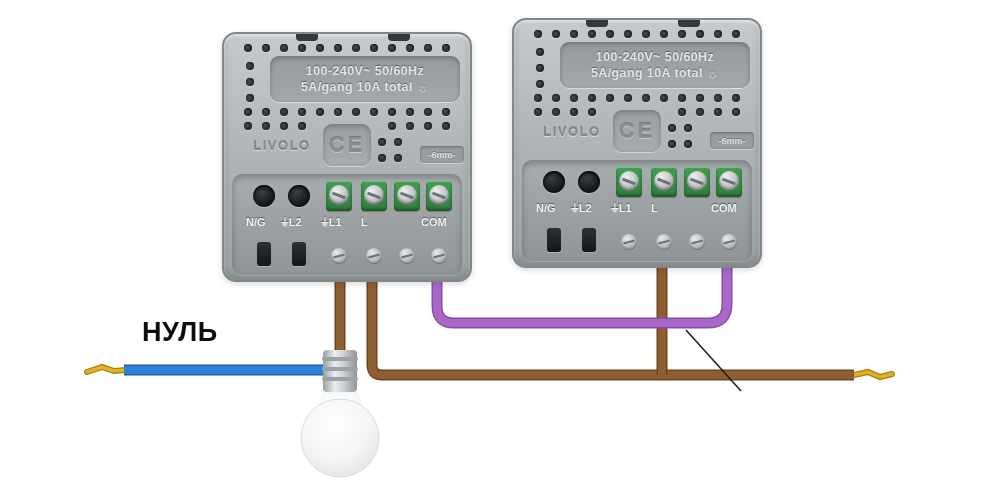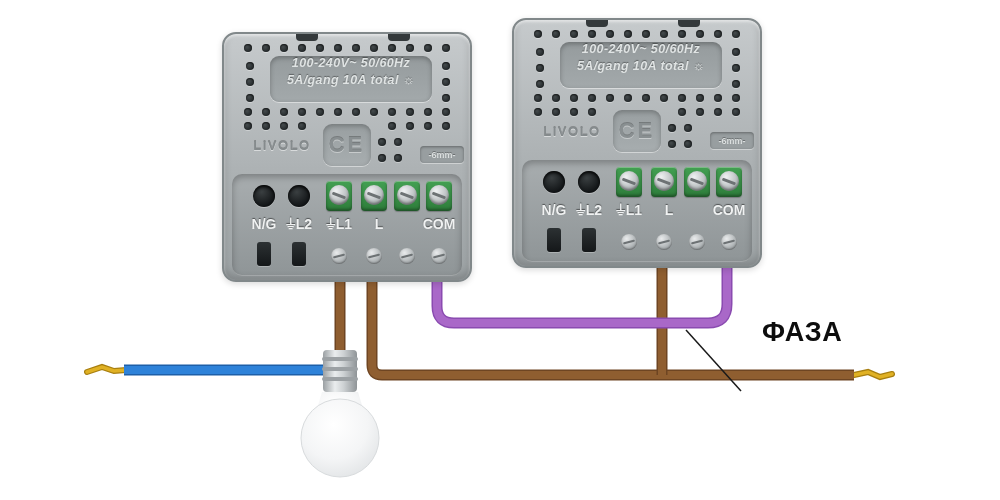--- a/index.html
+++ b/index.html
@@ -12,24 +12,24 @@
     background:linear-gradient(180deg,#c6cacc,#adb2b4 55%,#9da3a5);
     border:2px solid #81888a;border-radius:14px;
     box-shadow:inset 0 2px 3px rgba(255,255,255,.55), inset 0 -5px 9px rgba(0,0,0,.18), 0 2px 6px rgba(0,0,0,.15);}
   .holes-layer{position:absolute;left:0;top:0;right:0;bottom:0;}
   .vhole{position:absolute;width:8px;height:8px;border-radius:50%;
     background:radial-gradient(circle at 35% 30%, #4a5052, #23282a 75%);
     box-shadow:inset 0 1px 2px rgba(0,0,0,.7), 0 1px 0 rgba(255,255,255,.35);}
   .tslot{position:absolute;top:0;width:22px;height:7px;background:#34393b;border-radius:0 0 4px 4px;}
   .tslot.a{left:72px}.tslot.b{left:164px}
 
-  .plate{position:absolute;left:46px;top:22px;width:162px;height:46px;border-radius:9px;
+  .plate{position:absolute;left:46px;top:22px;width:190px;height:46px;border-radius:9px;
     background:linear-gradient(180deg,#959b9d,#a3a9ab);
     box-shadow:inset 0 2px 5px rgba(0,0,0,.28), 0 1px 0 rgba(255,255,255,.45);
-    display:flex;flex-direction:column;align-items:center;gap:2px;font-style:italic;}
+    display:flex;flex-direction:column;align-items:center;justify-content:center;gap:2px;}
   .plate-line{font-weight:bold;font-size:12.5px;color:#e0e4e4;letter-spacing:.4px;white-space:nowrap;
     text-shadow:0 -1px 1px rgba(0,0,0,.4);display:flex;align-items:center;gap:4px;}
   .sun{font-size:13px;}
 
   .brand{position:absolute;left:18px;top:104px;width:80px;text-align:center;
     font-weight:bold;font-size:13px;letter-spacing:1.5px;color:#858b8d;
     text-shadow:0 1px 0 rgba(255,255,255,.5),0 -1px 0 rgba(0,0,0,.25);}
   .ce{position:absolute;left:99px;top:90px;width:48px;height:42px;border-radius:9px;
     background:linear-gradient(180deg,#999fa1,#a7adaf);
     box-shadow:inset 0 2px 5px rgba(0,0,0,.25),0 1px 0 rgba(255,255,255,.45);
@@ -50,22 +50,22 @@
   .porthole.p1{left:21px}.porthole.p2{left:56px}
   .gterm{position:absolute;top:7px;width:26px;height:30px;border-radius:4px;
     background:linear-gradient(180deg,#43a052,#2d7c3a);
     box-shadow:inset 0 1px 0 rgba(255,255,255,.3), inset 0 -2px 3px rgba(0,0,0,.35), 0 1px 1px rgba(0,0,0,.25);}
   .gterm.g1{left:94px}.gterm.g2{left:129px}.gterm.g3{left:162px}.gterm.g4{left:194px}
   .screw{position:absolute;left:3px;top:4px;width:20px;height:20px;border-radius:50%;
     background:radial-gradient(circle at 35% 30%, #eff1f2, #b8bdbf 62%, #8c9193);
     box-shadow:inset 0 -2px 3px rgba(0,0,0,.4);}
   .screw::after{content:"";position:absolute;left:3px;top:9px;width:14px;height:2.5px;
     background:#6d7274;border-radius:1px;transform:rotate(20deg);}
-  .tlabel{position:absolute;top:42px;width:36px;text-align:center;
-    font-weight:bold;font-size:14px;color:#f0f2f2;text-shadow:0 -1px 1px rgba(0,0,0,.5);}
+  .tlabel{position:absolute;top:42px;width:36px;text-align:left;
+    font-weight:bold;font-size:11px;color:#f0f2f2;text-shadow:0 -1px 1px rgba(0,0,0,.5);}
   .tlabel.t1{left:14px}.tlabel.t2{left:49px}.tlabel.t3{left:89px}.tlabel.t4{left:129px}.tlabel.t5{left:189px}
   .bslot{position:absolute;top:68px;width:14px;height:24px;border-radius:3px;
     background:linear-gradient(180deg,#2c3133,#141719);box-shadow:0 1px 0 rgba(255,255,255,.25);}
   .bslot.s1{left:25px}.bslot.s2{left:60px}
   .bscrew{position:absolute;top:74px;width:16px;height:16px;border-radius:50%;
     background:radial-gradient(circle at 35% 30%, #e9ebec, #acb1b3 64%, #858a8c);
     box-shadow:inset 0 -1px 2px rgba(0,0,0,.4);}
   .bscrew::after{content:"";position:absolute;left:2px;top:7px;width:12px;height:2px;
     background:#6d7274;border-radius:1px;transform:rotate(-15deg);}
   .bscrew.c1{left:99px}.bscrew.c2{left:134px}.bscrew.c3{left:167px}.bscrew.c4{left:199px}
@@ -121,21 +121,21 @@
     <g>
       <rect x="323" y="350" width="34" height="42" rx="4" fill="url(#metal)"></rect>
       <rect x="322" y="357" width="36" height="4" rx="2" fill="#9ca1a4"></rect>
       <rect x="322" y="367" width="36" height="4" rx="2" fill="#9ca1a4"></rect>
       <rect x="322" y="377" width="36" height="4" rx="2" fill="#9ca1a4"></rect>
       <path d="M322,392 L358,392 L367,422 L313,422 Z" fill="url(#glass)"></path>
       <circle cx="340" cy="438" r="39" fill="url(#glass)" stroke="#d8dbdd" stroke-width="1"></circle>
     </g>
   </svg>
 
-  <div class="big-label" id="phase-label">ФАЗА</div>
+  <div class="big-label" id="neutral-label">НУЛЬ</div>
 <div class="module" style="left: 222px; top: 32px;">
       <div class="holes-layer">
         <div class="vhole" style="left: 20px; top: 10px;"></div>
         <div class="vhole" style="left: 38px; top: 10px;"></div>
         <div class="vhole" style="left: 56px; top: 10px;"></div>
         <div class="vhole" style="left: 74px; top: 10px;"></div>
         <div class="vhole" style="left: 92px; top: 10px;"></div>
         <div class="vhole" style="left: 110px; top: 10px;"></div>
         <div class="vhole" style="left: 128px; top: 10px;"></div>
         <div class="vhole" style="left: 146px; top: 10px;"></div>

